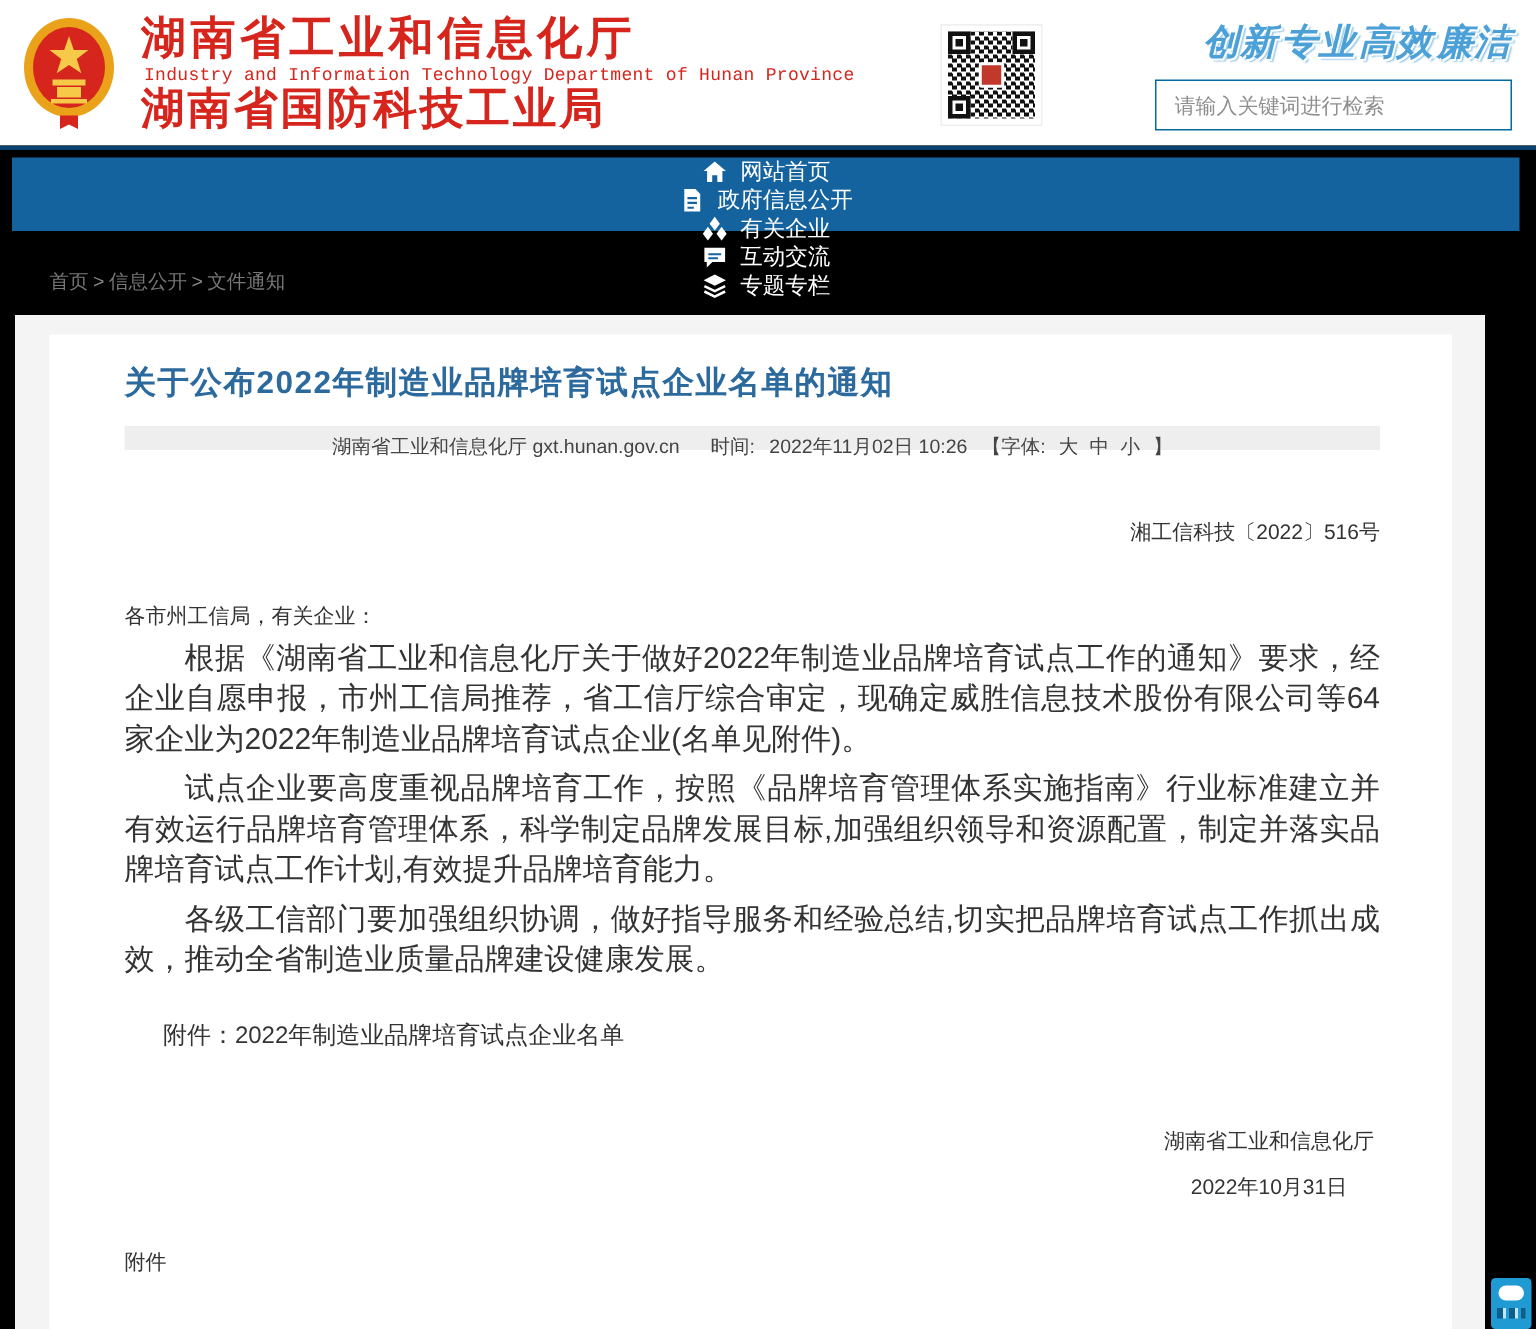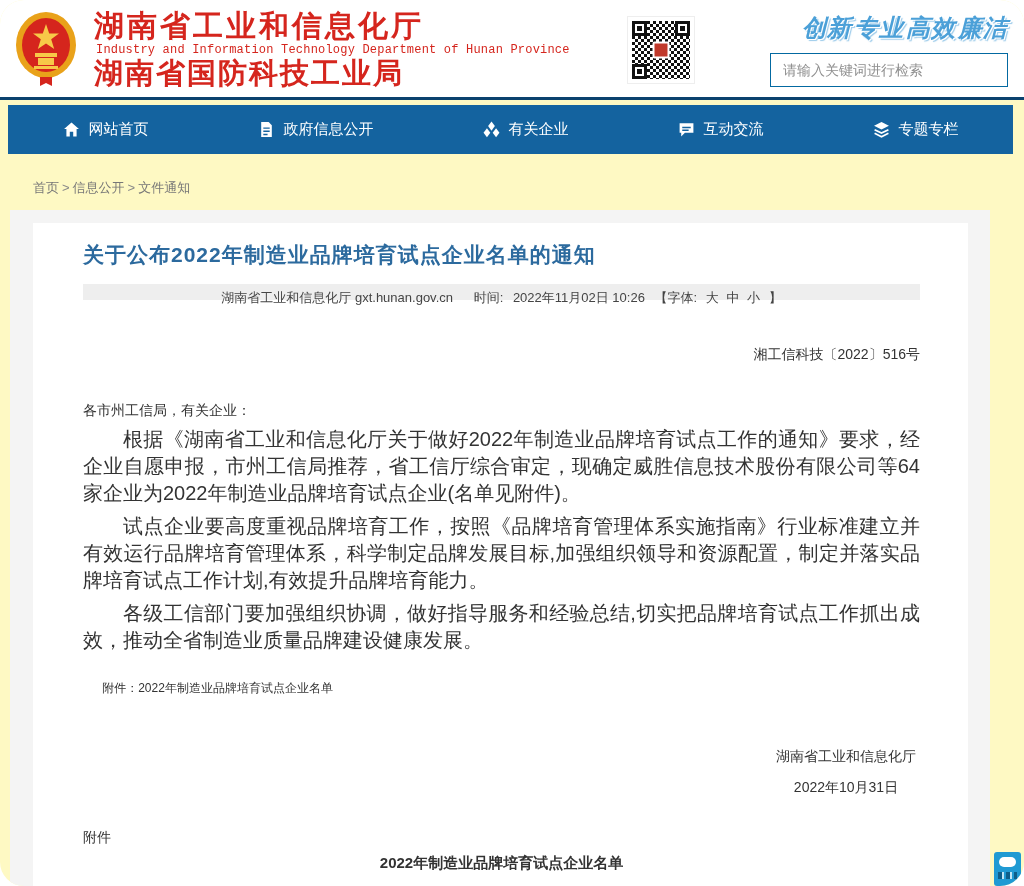--- a/index.html
+++ b/index.html
@@ -1,18 +1,18 @@
 <!DOCTYPE html>
 <html><head>
 <meta charset="utf-8">
 <style>
   * { margin:0; padding:0; box-sizing:border-box; }
   html,body { background:#ffffff; }
   body { font-family:"Liberation Sans","DejaVu Sans",sans-serif; color:#333; }
-  .page { position:relative; width:1024px; height:886px; margin:0 auto; overflow:hidden; background:#fef9c3;border-radius:24px; }
+  .page { position:relative; width:1024px; height:886px; margin:0 auto; overflow:hidden; background:#000000; }
 
   
   .header { display:flex; align-items:center; height:97px; padding:8px 16px 6px 14px; background:#fff; }
   .emblem { width:64px; height:78px; flex:0 0 auto; }
   .org-titles { margin-left:16px; line-height:1.05; }
   .org-cn1 { font-size:30px; font-weight:bold; color:#d5251d; letter-spacing:3px; }
   .org-en  { font-size:12px; color:#d5251d; margin:2px 0 2px 2px; letter-spacing:0.2px;font-family:Liberation Mono, monospace; }
   .org-cn2 { font-size:29px; font-weight:bold; color:#d5251d; letter-spacing:2px; }
   .qr-wrap { margin:0 auto; width:68px; height:68px; background:#fff; border:1px solid #eee; position:relative; padding:4px; }
   .qr-grid { width:100%; height:100%;
@@ -28,21 +28,21 @@
   .slogan { font-size:24px; font-weight:bold; font-style:italic; color:#4ba0d8; letter-spacing:1px;
      text-shadow:1px 1px 0 #fff, 2px 2px 1px rgba(75,160,216,.55); }
   .search-box { margin-top:9px; }
   .search-box input { width:100%; height:34px; border:1px solid #0369a1; background:#fff;
      font-size:14px; padding:0 12px; color:#333; outline:none; font-family:inherit; }
   .search-box input::placeholder { color:#8f8f8f; }
 
   
   .top-hairline { height:3px; background:#0b416e; width:100%; }
   .nav { margin:5px 11px 0 8px; height:49px; background:#14639f; display:flex;
-     justify-content:space-around; align-items:center; }
+     justify-content:space-around; align-items:center;flex-direction:column; }
   .nav-item { display:flex; align-items:center; gap:9px; color:#fff; font-size:15px;
      cursor:pointer; text-decoration:none; }
   .nav-icon { width:17px; height:17px; display:inline-flex; }
   .nav-icon svg { width:100%; height:100%; }
 
   
   .breadcrumb { margin:25px 0 13px 33px; font-size:13px; color:#777; }
   .breadcrumb .sep { margin:0 3px; color:#888; }
   .crumb { color:#777; }
 
@@ -54,21 +54,21 @@
      color:#2c6a9e; letter-spacing:1px; }
   .meta-bar { margin-top:15px; background:#eeeeee; height:16px; line-height:28px;
      text-align:center; font-size:13px; color:#444; white-space:nowrap; }
   .meta-bar span { margin:0 3px; }
   .meta-src { margin-right:14px !important; }
   .font-size-opt { cursor:pointer; margin:0 2px !important; }
 
   .doc-number { margin-top:46px; text-align:right; font-size:14px; color:#333; }
   .salutation { margin-top:38px; font-size:14px; color:#333; }
   .body-para { font-size:20px; color:#333; line-height:27px; text-indent:2em; margin-top:6px; text-align:justify; }
-  .attachment-line { margin-top:26px; font-size:12px; color:#333; margin-left:1.6em; }
+  .attachment-line { margin-top:26px; font-size:16px; color:#333; margin-left:1.6em; }
 
   .signature { margin-top:44px; display:flex; justify-content:flex-end; }
   .signature-inner { text-align:center; font-size:14px; color:#333; line-height:31px; margin-right:4px; }
 
   .appendix-label { margin-top:26px; font-size:14px; color:#333; }
   .appendix-title { margin-top:7px; text-align:center; font-size:15px; font-weight:bold; color:#333; }
 
   .redacted-line { height:8px; border-radius:4px;
      background:repeating-linear-gradient(180deg,#6f6f6f 0 1px, rgba(160,160,160,.35) 1px 2px, transparent 2px 3.4px);
      filter:blur(0.7px); transform:rotate(-0.4deg); }
@@ -204,21 +204,20 @@
       <div class="attachment-line">附件：2022年制造业品牌培育试点企业名单</div>
 
       <div class="signature">
         <div class="signature-inner">
           <div>湖南省工业和信息化厅</div>
           <div>2022年10月31日</div>
         </div>
       </div>
 
       <div class="appendix-label">附件</div>
-      <div class="appendix-title">2022年制造业品牌培育试点企业名单</div>
 
       <div class="redacted-line redacted-1"></div>
 
     </div>
   </div>
 
   <div class="floating-widget">
     <div class="widget-cloud"></div>
     <div class="widget-dots"></div>
   </div>

